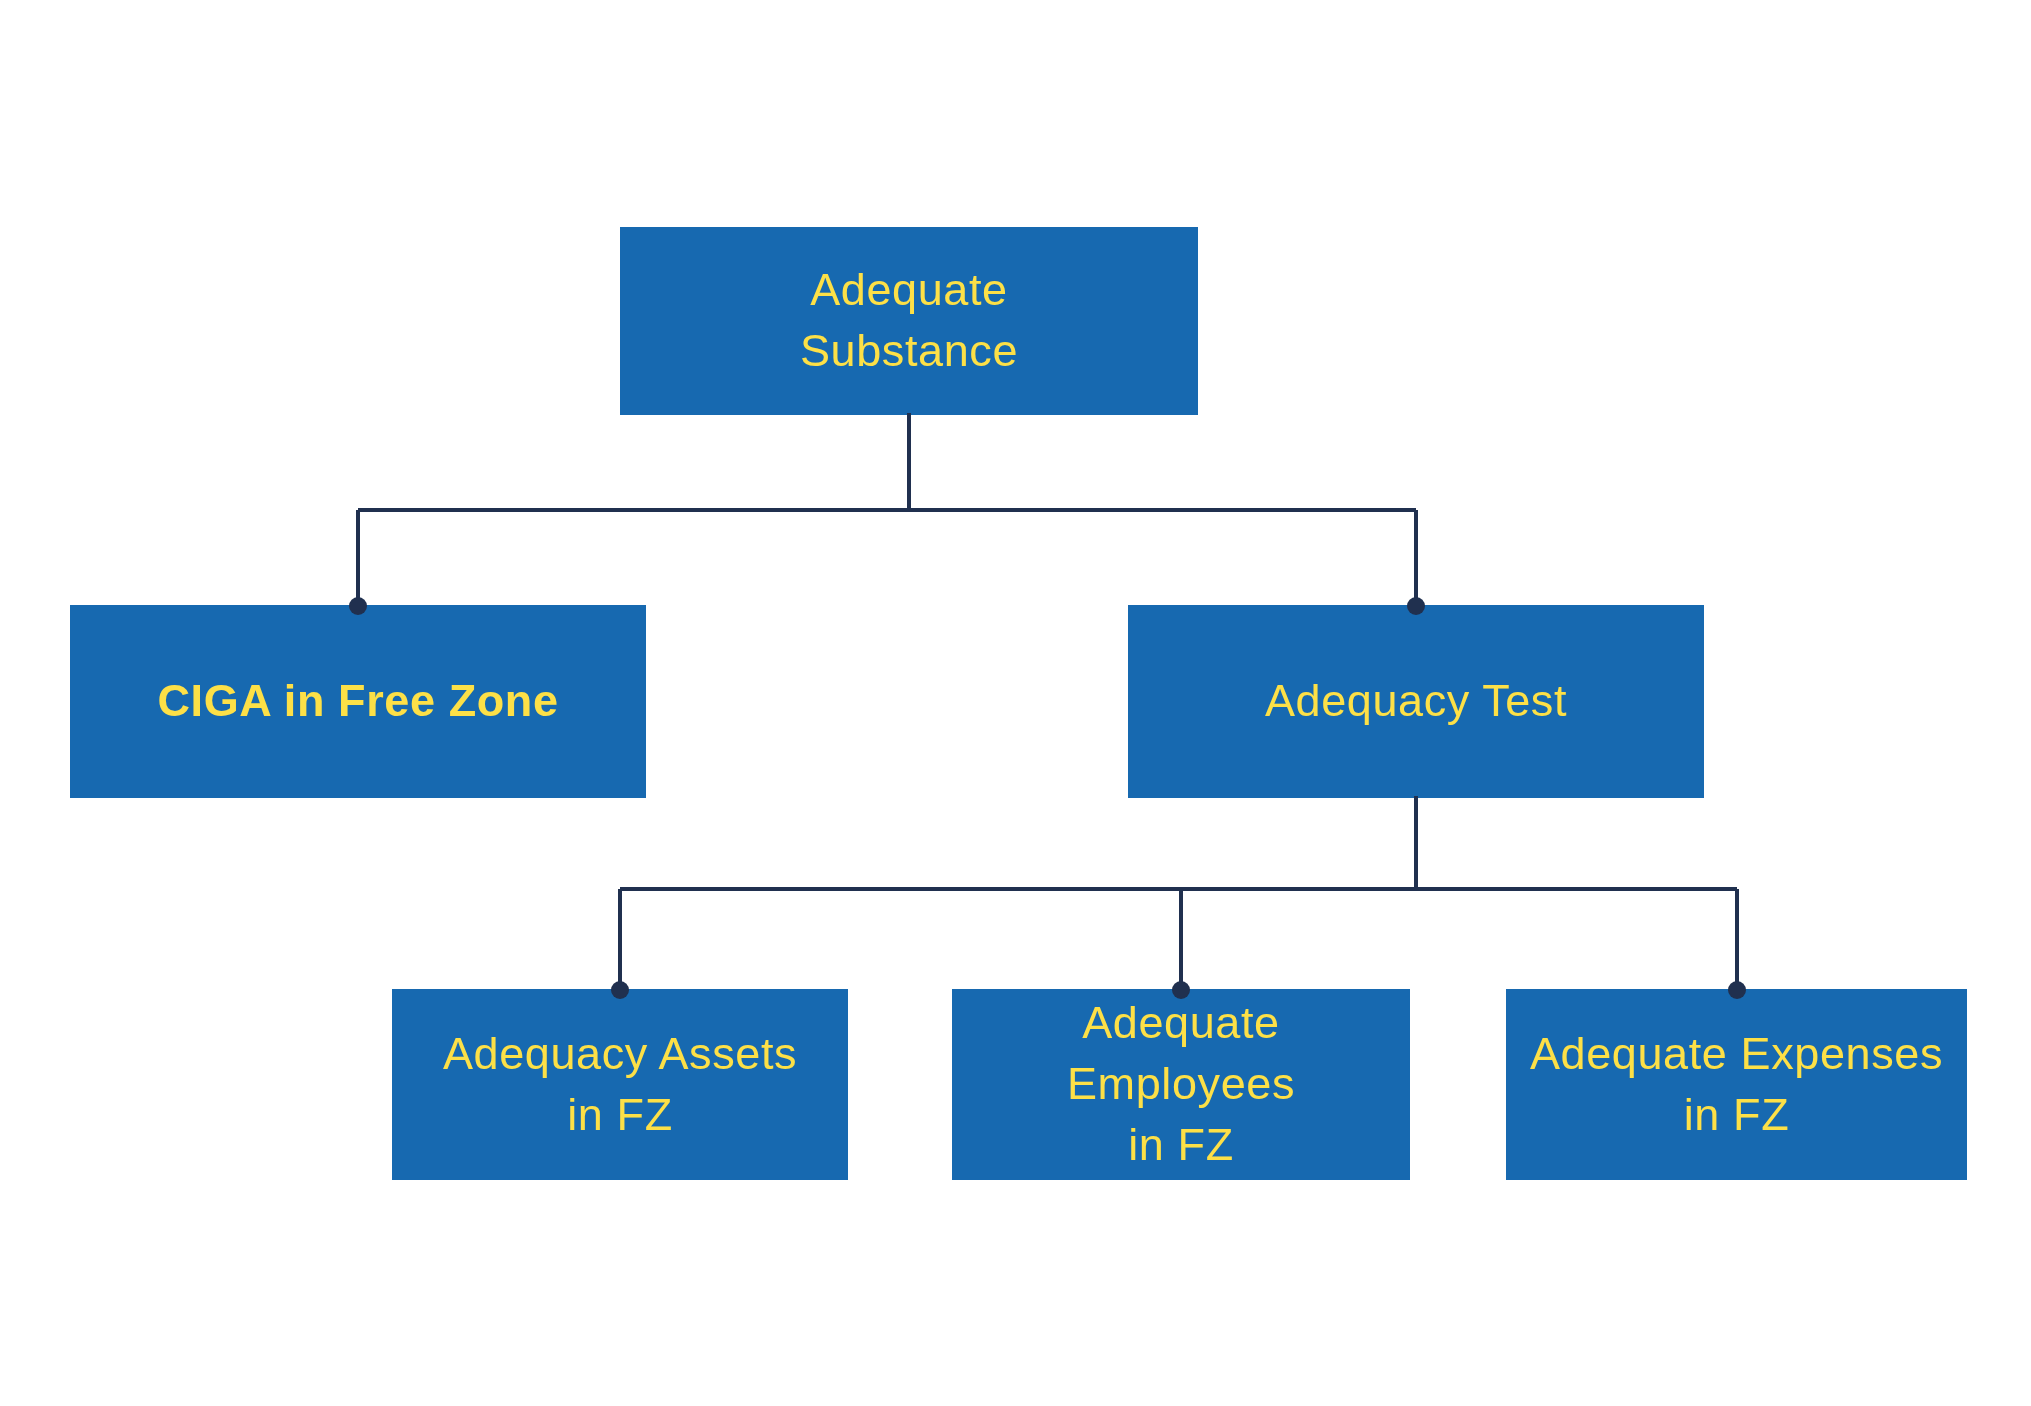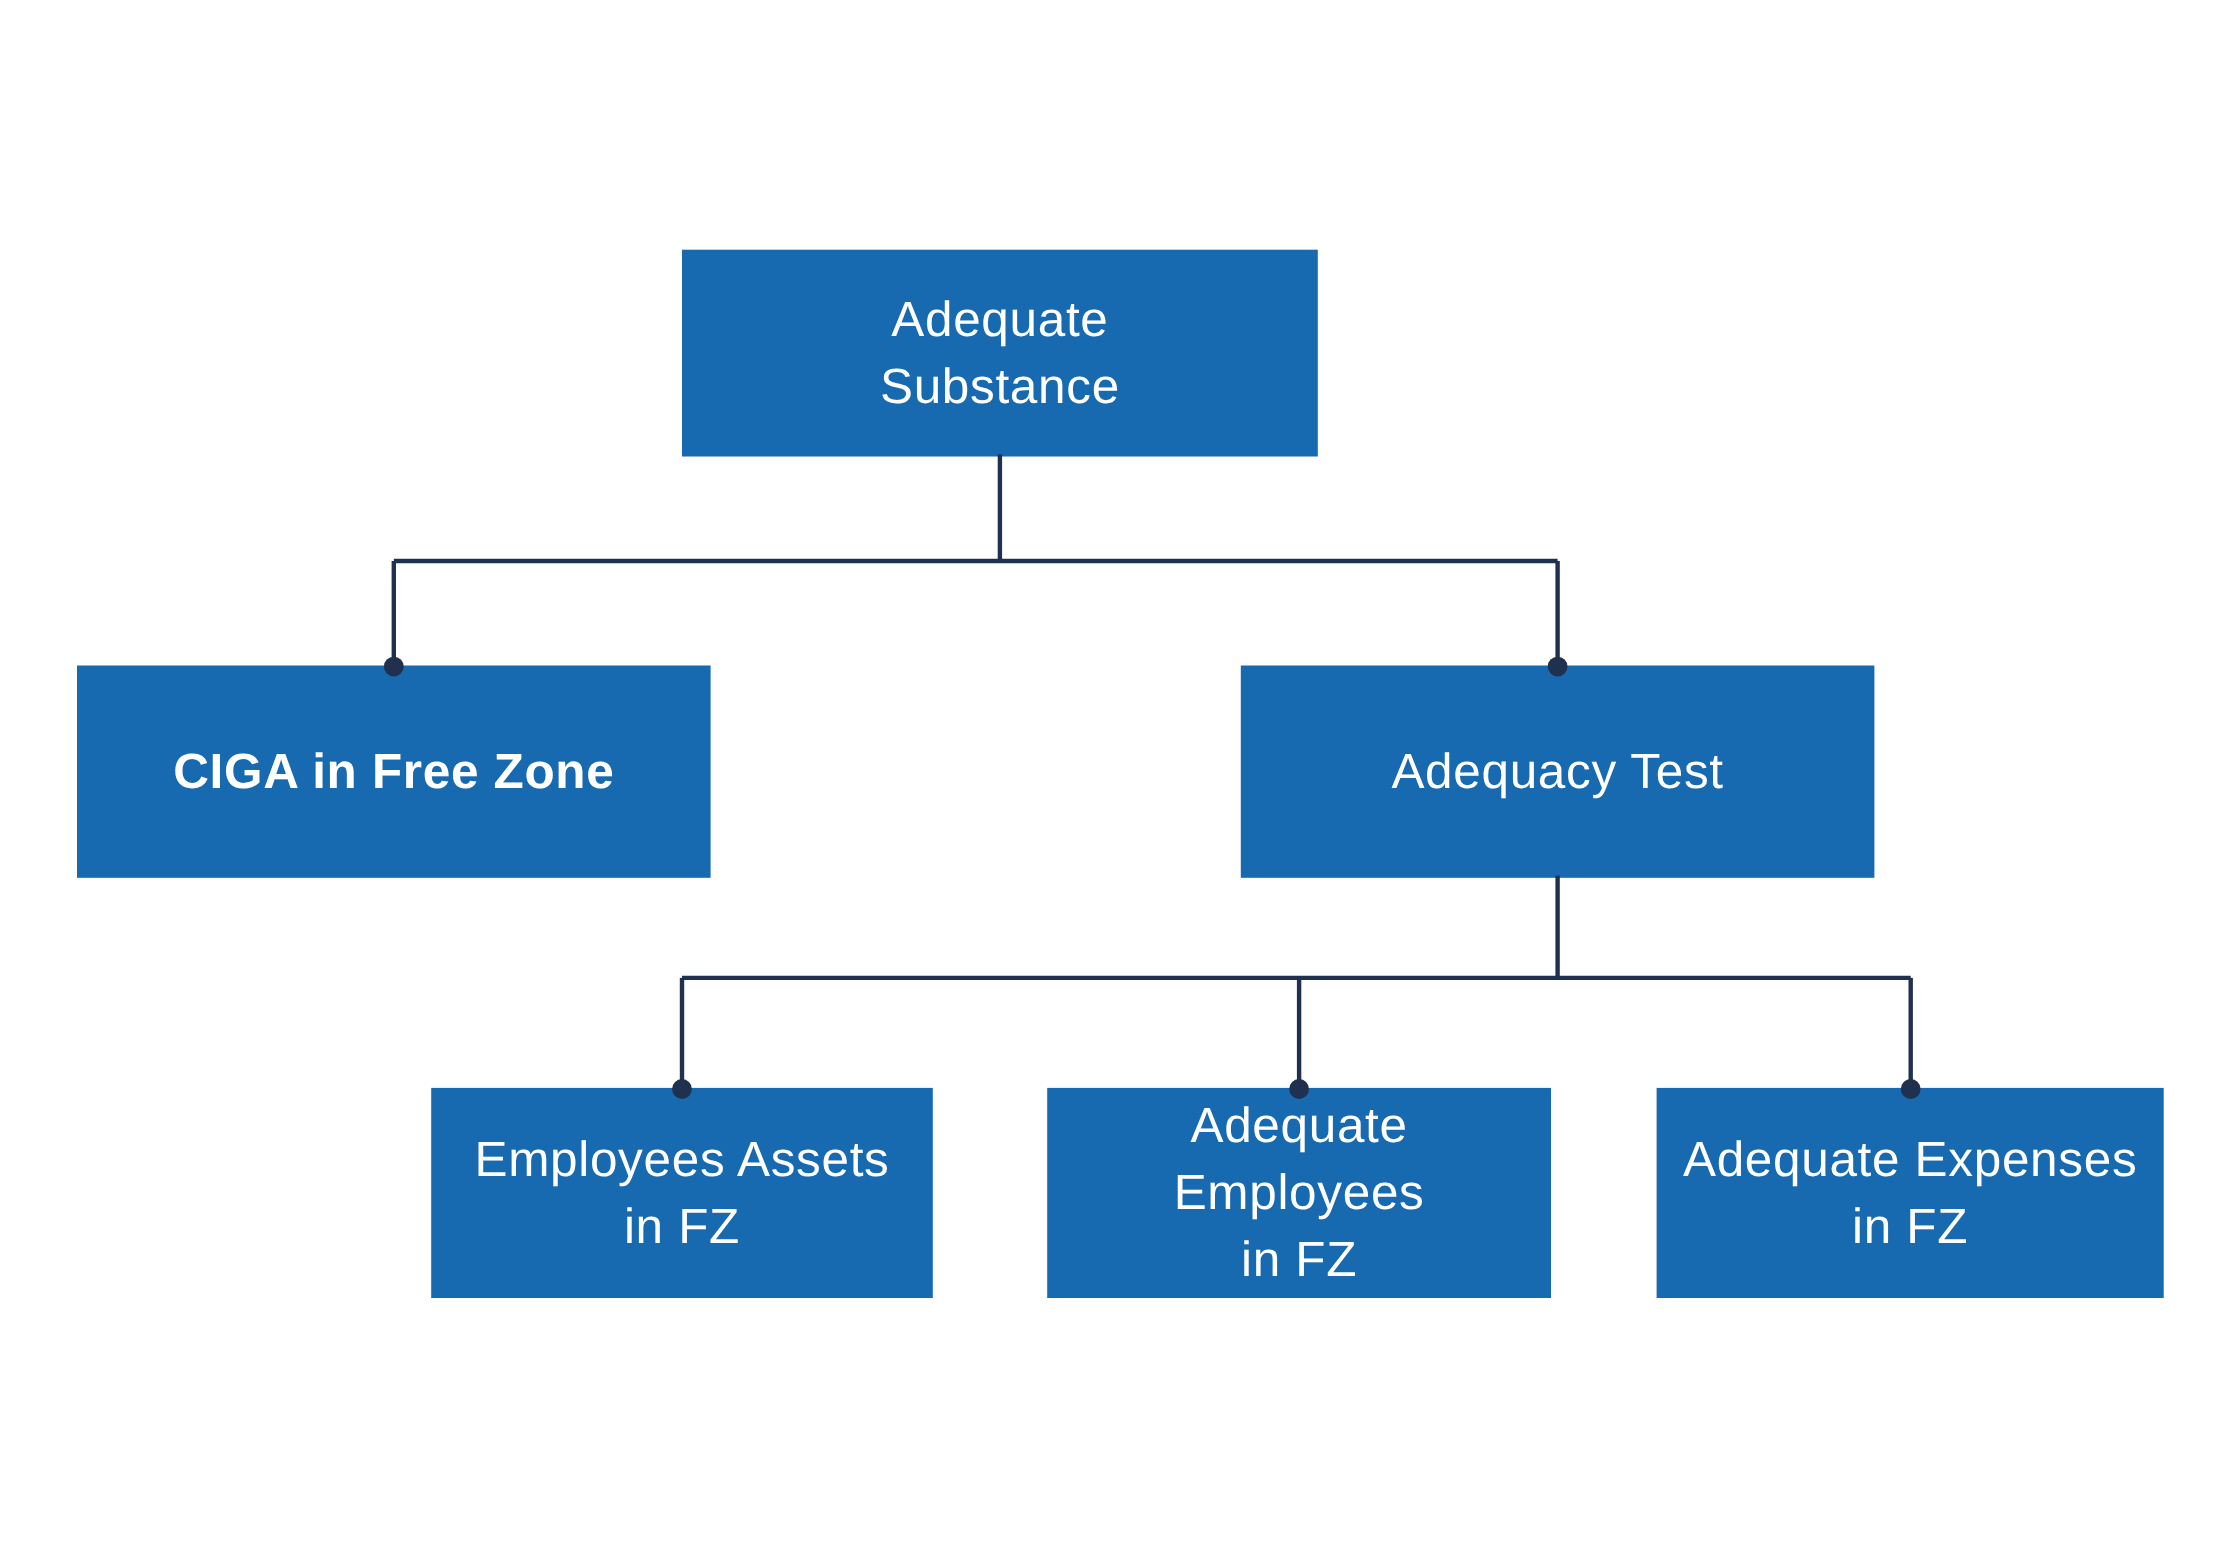--- a/index.html
+++ b/index.html
@@ -11,21 +11,21 @@
     position: relative;
     width: 2031px;
     height: 1406px;
     background: #ffffff;
     overflow: hidden;
     font-family: "Liberation Sans", "DejaVu Sans", sans-serif;
   }
   .node {
     position: absolute;
     background: #1769b0;
-    color: #ffffff;
+    color: #fde047;
     display: flex;
     flex-direction: column;
     align-items: center;
     justify-content: center;
     text-align: center;
     font-size: 45px;
     font-weight: 300;
     line-height: 1.35;
     letter-spacing: 0.6px;
     box-sizing: border-box;
@@ -63,21 +63,21 @@
 
   <div class="node" id="node-ciga-free-zone">
     <span>CIGA in Free Zone</span>
   </div>
 
   <div class="node" id="node-adequacy-test">
     <span>Adequacy Test</span>
   </div>
 
   <div class="node" id="node-adequate-assets">
-    <span>Employees Assets</span>
+    <span>Adequacy Assets</span>
     <span>in FZ</span>
   </div>
 
   <div class="node" id="node-adequate-employees">
     <span>Adequate</span>
     <span>Employees</span>
     <span>in FZ</span>
   </div>
 
   <div class="node" id="node-adequate-expenses">

